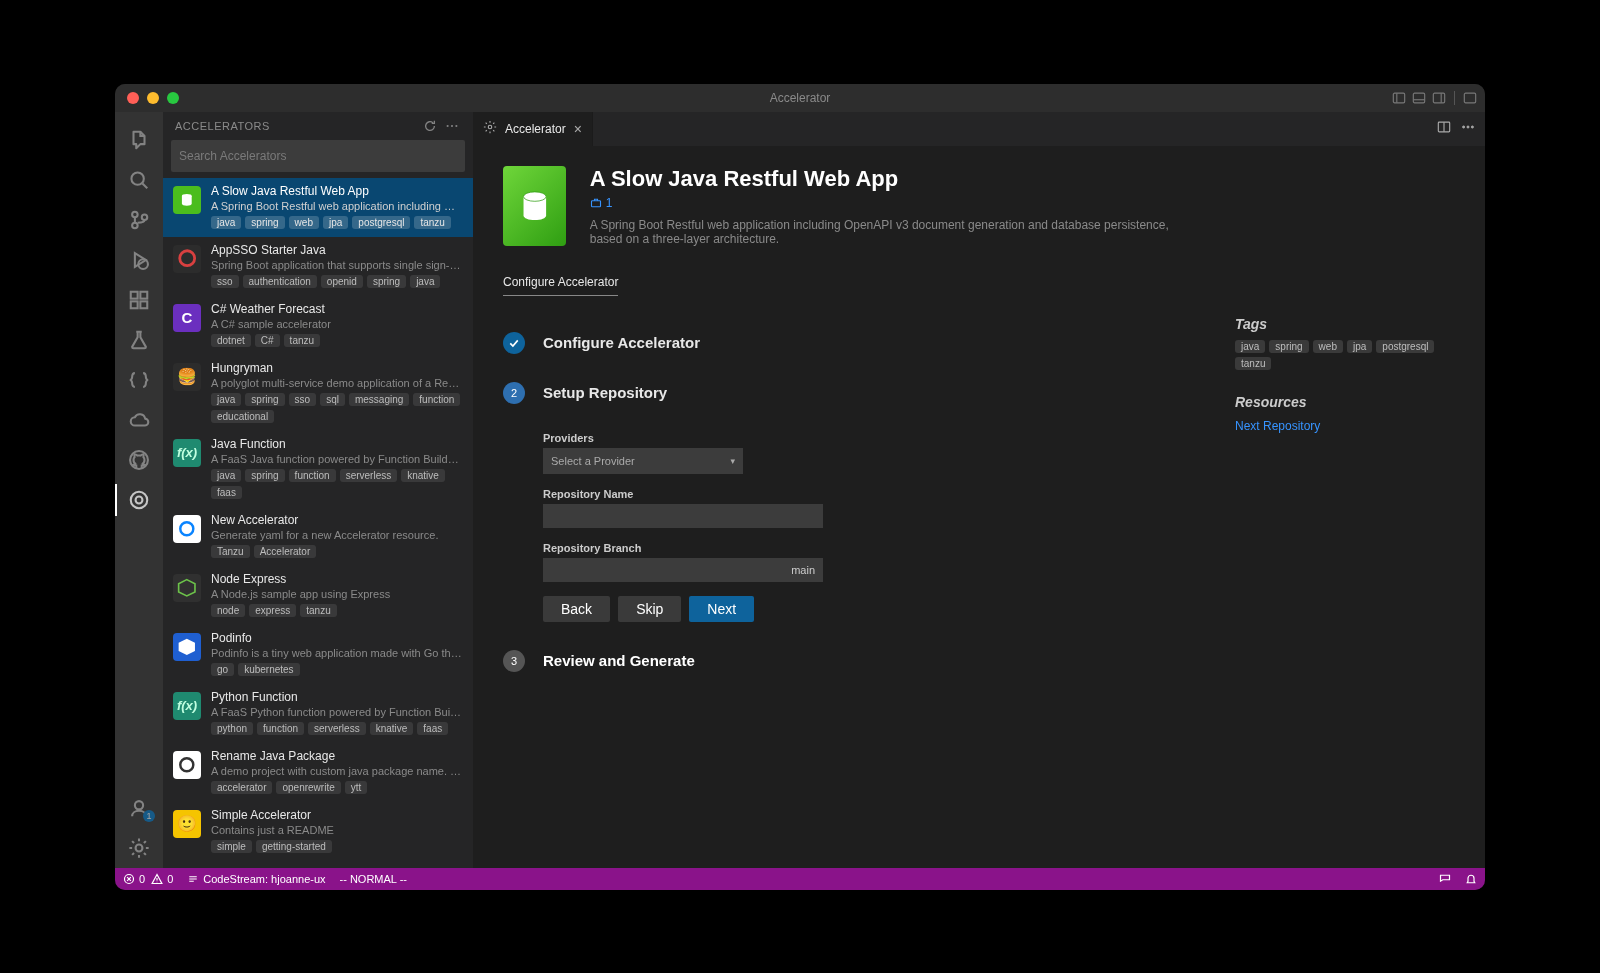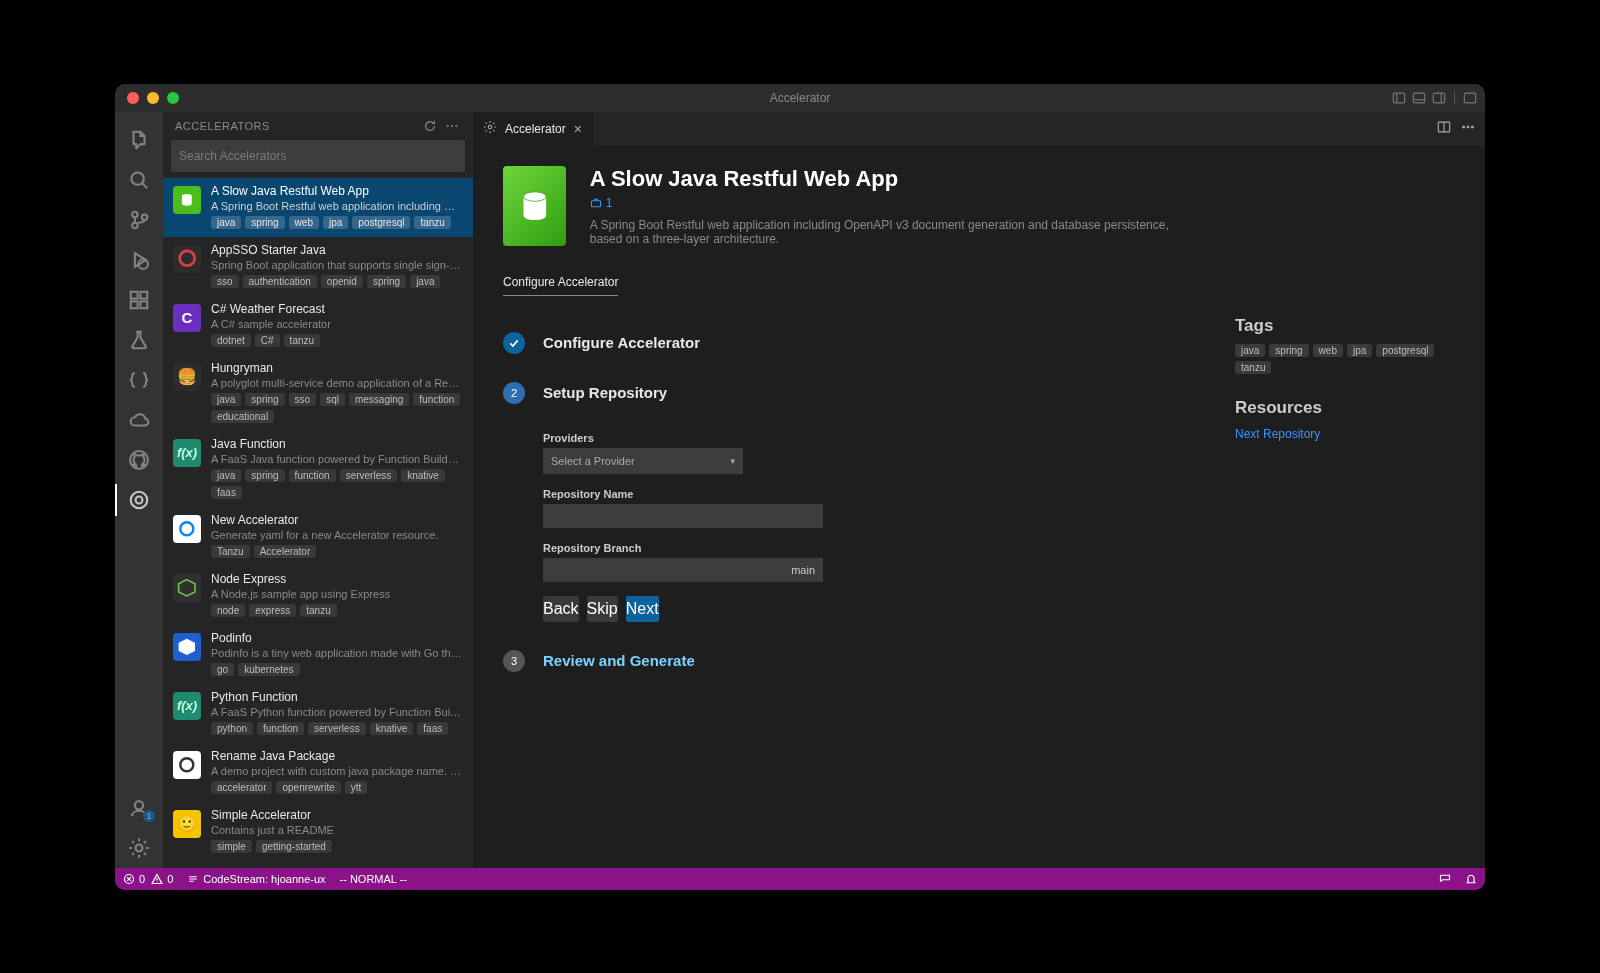--- a/index.html
+++ b/index.html
@@ -164,46 +164,46 @@
   .step { display: flex; gap: 18px; position: relative; }
   .step + .step { margin-top: 28px; }
   .step-badge {
     width: 22px; height: 22px; border-radius: 50%;
     background: #2e6fb0; color: #fff; font-size: 11px;
     display: flex; align-items: center; justify-content: center; flex: 0 0 22px;
   }
   .step.done .step-badge { background: #0e639c; }
   .step.inactive .step-badge { background: #555; }
   .step h3 { margin: 0; font-size: 15px; font-weight: 600; color: #e8e8e8; line-height: 22px;}
-  .step.inactive h3 { color: #7dd3fc; }
+  .step.inactive h3 { color: #ffffff; }
   .step-body { flex: 1; }
   .step.done .step-badge svg { width: 12px; height: 12px; stroke: #fff; fill: none; stroke-width: 2.2; }
 
   .form { margin-top: 28px; }
   .form-row { margin-bottom: 14px; }
   .form-row .lbl { font-size: 11px; color: var(--fg-normal); font-weight: 600; margin-bottom: 4px; display: block;}
   .select-box {
     width: 200px; height: 26px; background: var(--bg-input);
     display: flex; align-items: center; padding: 0 8px; font-size: 11px; color: #aaa;
     justify-content: space-between;
   }
   .select-box .chev { font-size: 9px; }
   .text-input {
     width: 280px; height: 24px; background: var(--bg-input);
     border: none; outline: none; color: var(--fg-normal); padding: 0 8px; font-size: 11px; text-align: right;
   }
   .btnrow { display: flex; gap: 8px; margin-top: 8px;}
   .btn {
-    height: 26px; padding: 0 0; font-size: 16px; border: none; color: #fff;
+    height: 26px; padding: 0 18px; font-size: 14px; border: none; color: #fff;
     background: #3a3a3a; cursor: pointer; border-radius: 2px;
   }
   .btn.primary { background: var(--accent-blue); }
 
   .detail-side { width: 220px; }
-  .detail-side h4 { font-size: 17px; font-weight: 600; margin: 0 0 8px 0; color: #ccc; }
+  .detail-side h4 { font-size: 14px; font-weight: 600; margin: 0 0 8px 0; color: #ccc; font-style: italic; }
   .detail-side .tagrow .tag { background: #3a3a3a; }
   .detail-side .block { margin-bottom: 24px; }
   .detail-side a { color: var(--link-blue); font-size: 12px; text-decoration: none; }
 
   
   .statusbar {
     height: 22px; background: var(--bg-status);
     display: flex; align-items: center; font-size: 11px; color: #fff;
     padding: 0 8px; gap: 14px;
   }

